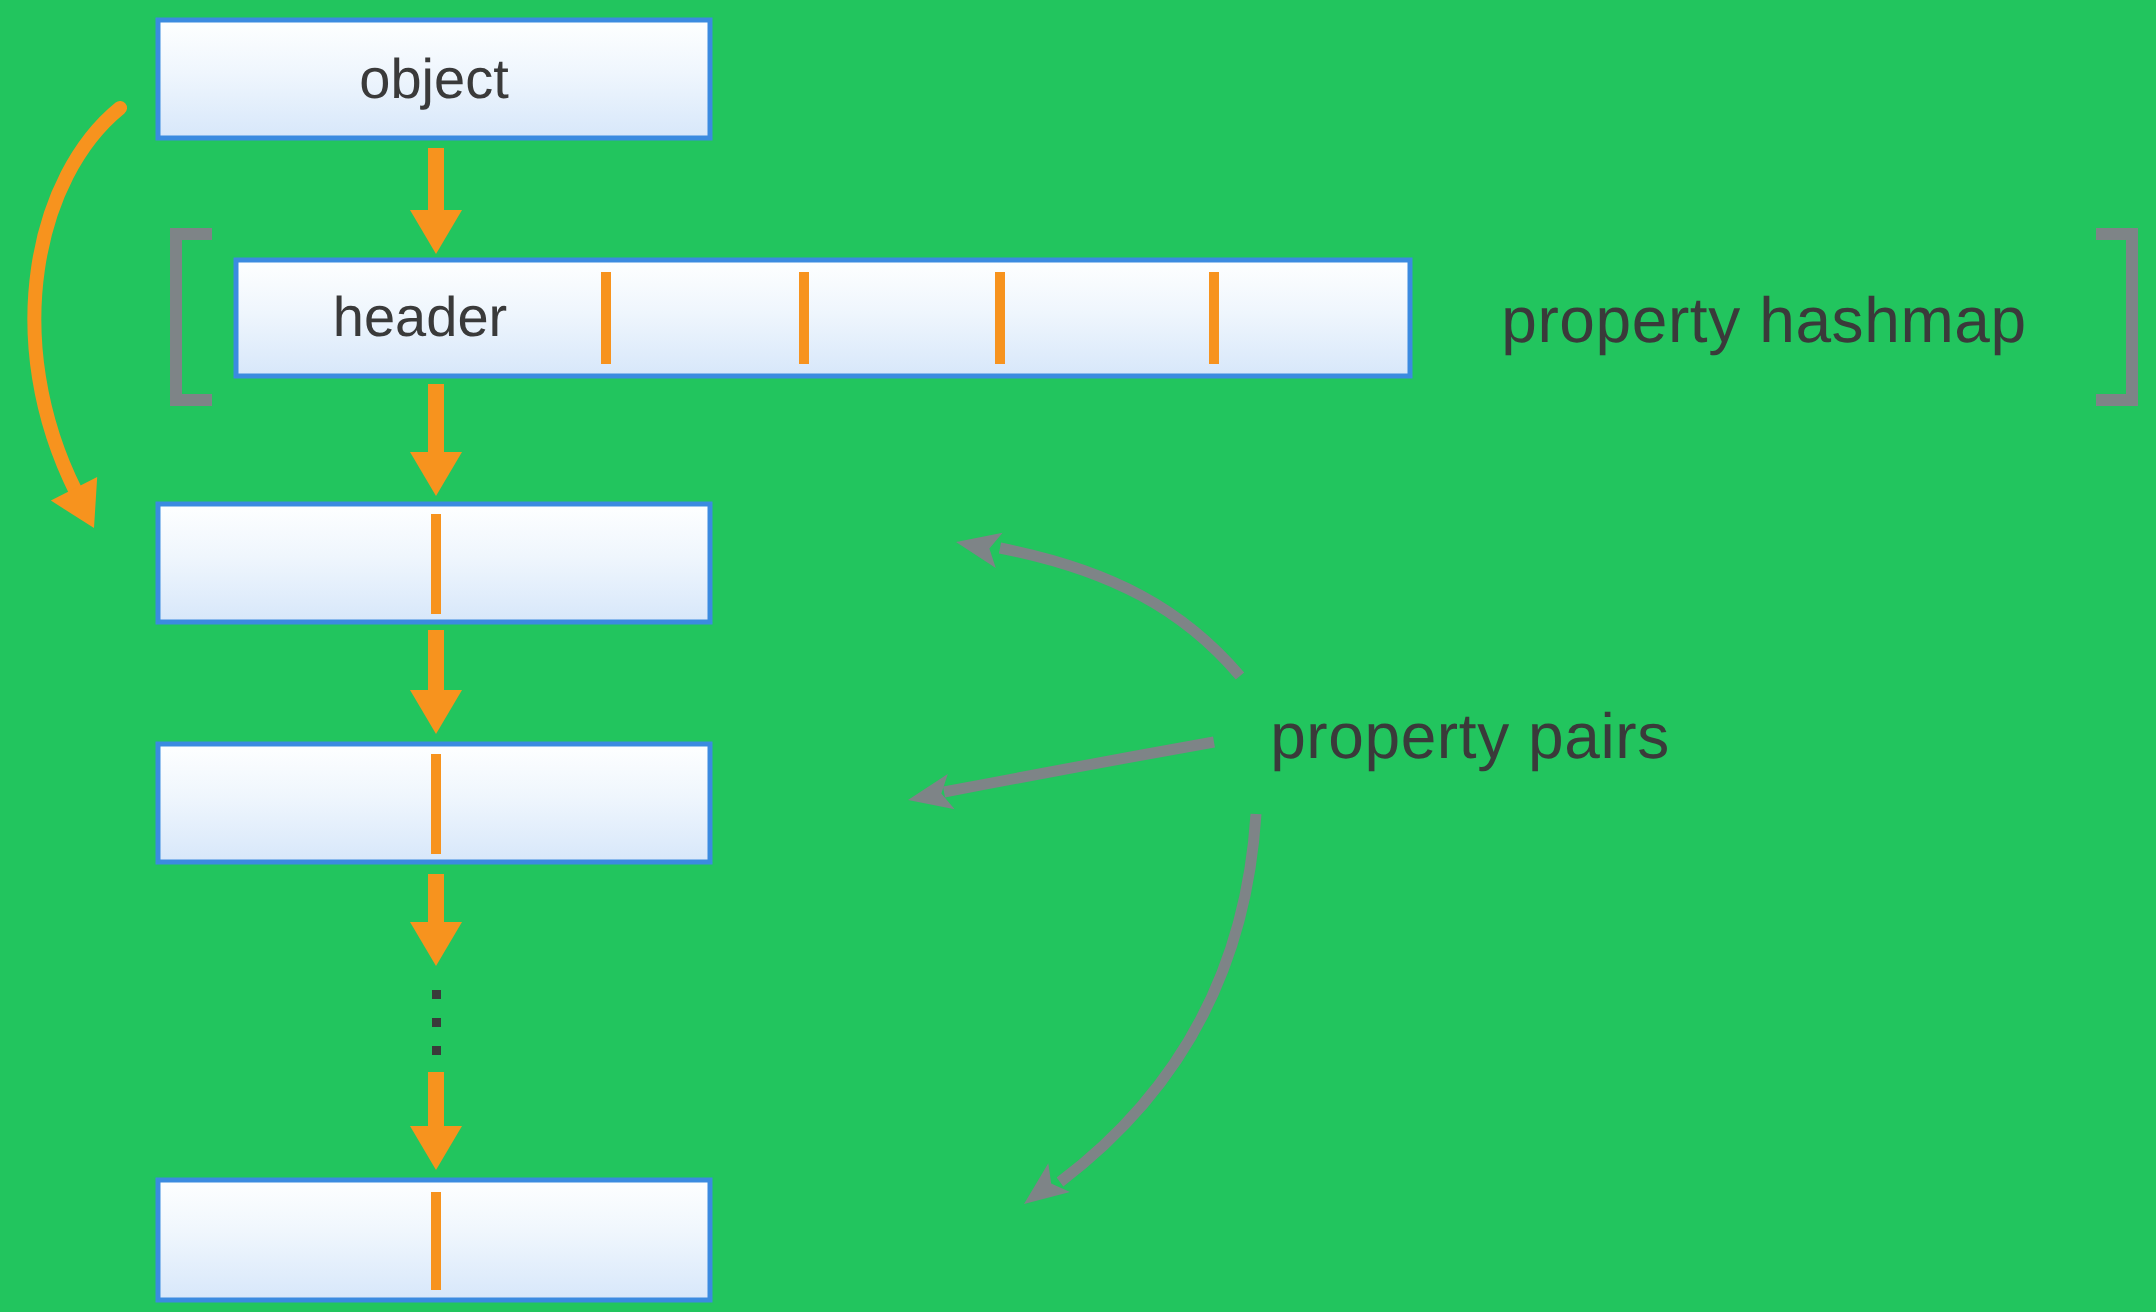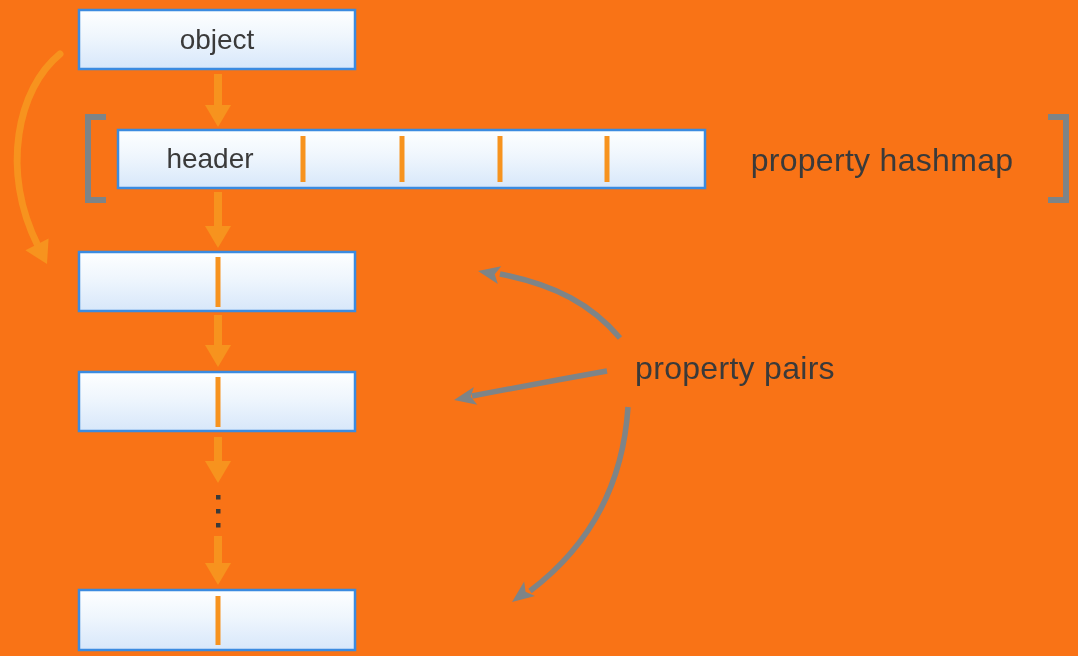--- a/index.html
+++ b/index.html
@@ -5,21 +5,21 @@
   html, body {
     margin: 0;
     padding: 0;
     background: #ffffff;
     font-family: "Liberation Sans", sans-serif;
   }
   .canvas {
     position: relative;
     width: 1078px;
     height: 656px;
-    background: #f97316;
+    background: #22c55e;
     overflow: hidden;
   }
   .canvas svg {
     position: absolute;
     left: 0;
     top: 0;
   }
   .node-label {
     fill: #3a3a3a;
     font-family: "Liberation Sans", sans-serif;

